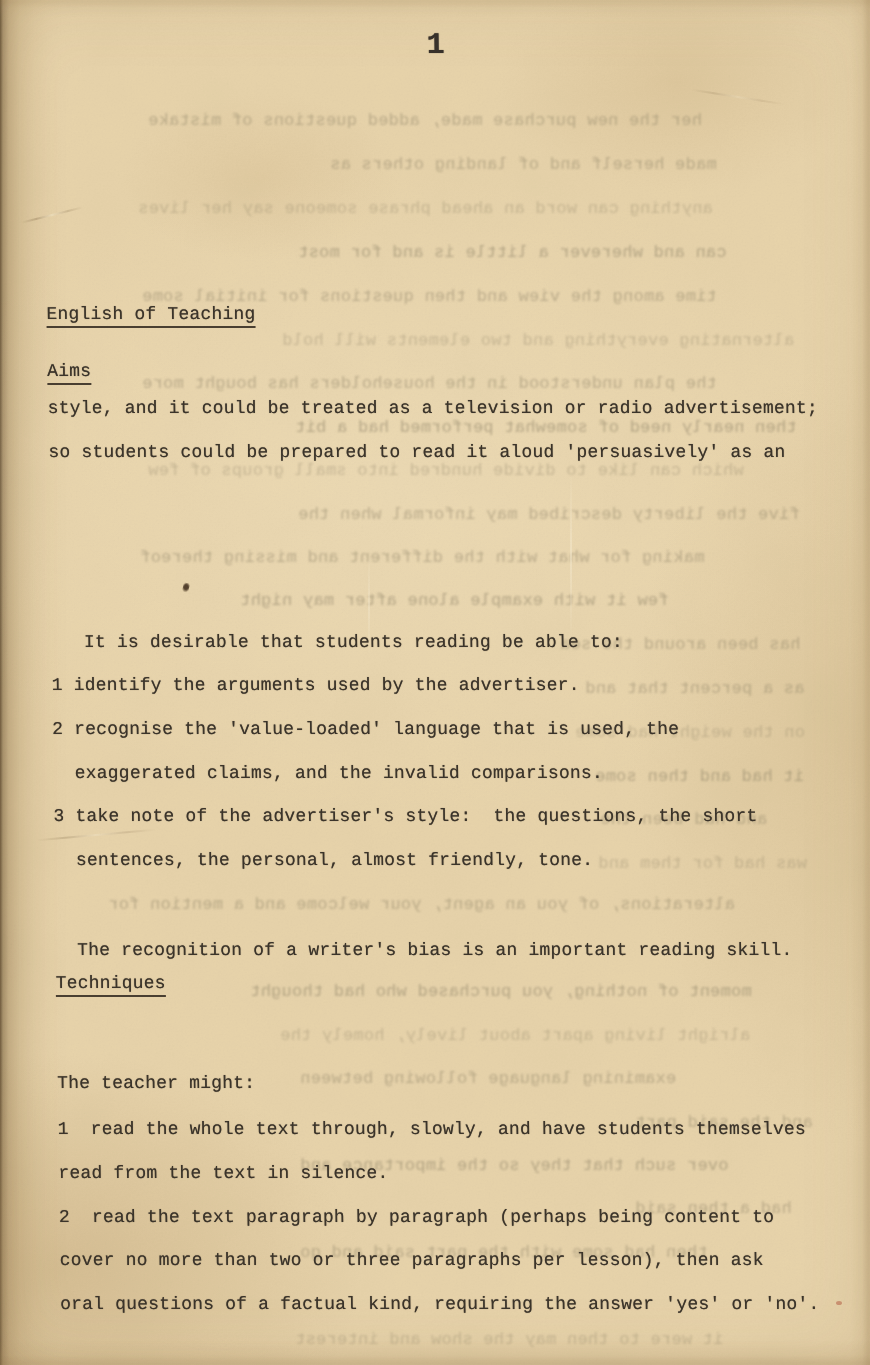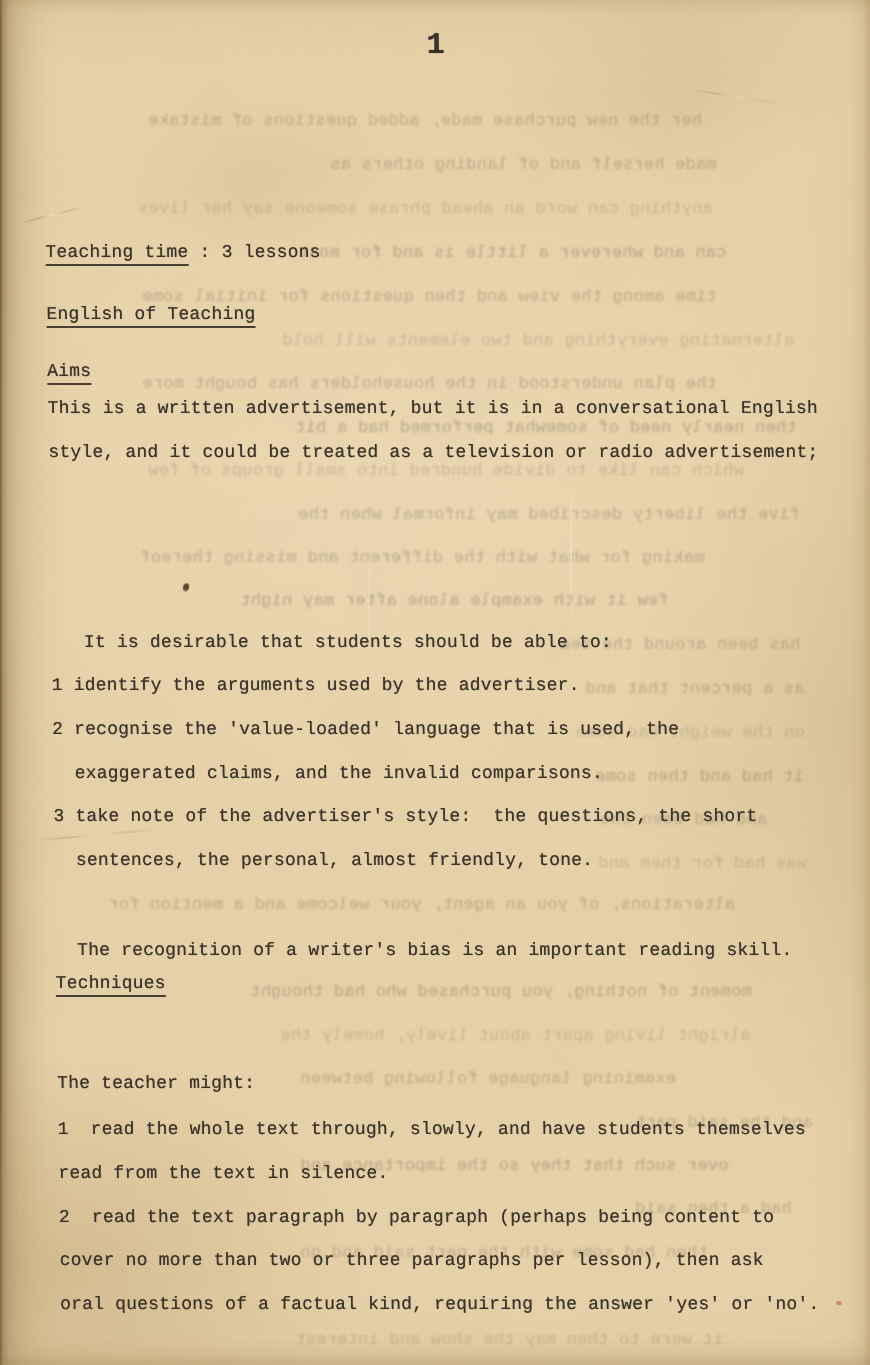--- a/index.html
+++ b/index.html
@@ -104,29 +104,28 @@
   <div class="scratch scratch-1"></div>
   <div class="scratch scratch-2"></div>
   <div class="speck"></div>
   <div class="reddot"></div>
 
   <div class="typed">
 
     <div class="pagenum">1</div>
 
 
-    <div class="sline" style="top:241px"><span class="ul">Teaching time</span><span> : 3 lessons</span></div>
 
     <div class="sline" style="top:303px"><span class="ul">English of Teaching</span></div>
 
     <div class="sline" style="top:360px"><span class="ul">Aims</span></div>
 
-    <div class="tblock" style="top:387px"><div class="tline">This is a written advertisement, but it is in a conversational English</div><div class="tline">style, and it could be treated as a television or radio advertisement;</div></div>
+    <div class="tblock" style="top:387px"><div class="tline">style, and it could be treated as a television or radio advertisement;</div><div class="tline">so students could be prepared to read it aloud 'persuasively' as an</div></div>
 
-    <div class="sline" style="top:631px">   It is desirable that students should be able to:</div>
+    <div class="sline" style="top:631px">   It is desirable that students reading be able to:</div>
 
     <div class="tblock" style="top:664px"><div class="tline">1 identify the arguments used by the advertiser.</div><div class="tline">2 recognise the 'value-loaded' language that is used, the</div><div class="tline">  exaggerated claims, and the invalid comparisons.</div><div class="tline">3 take note of the advertiser's style:  the questions, the short</div><div class="tline">  sentences, the personal, almost friendly, tone.</div></div>
 
     <div class="sline" style="top:939px">  The recognition of a writer's bias is an important reading skill.</div>
 
     <div class="sline" style="top:972px"><span class="ul">Techniques</span></div>
 
     <div class="sline" style="top:1072px">The teacher might:</div>
 
     <div class="tblock" style="top:1108px"><div class="tline">1  read the whole text through, slowly, and have students themselves</div><div class="tline">read from the text in silence.</div><div class="tline">2  read the text paragraph by paragraph (perhaps being content to</div><div class="tline">cover no more than two or three paragraphs per lesson), then ask</div><div class="tline">oral questions of a factual kind, requiring the answer 'yes' or 'no'.</div></div>

